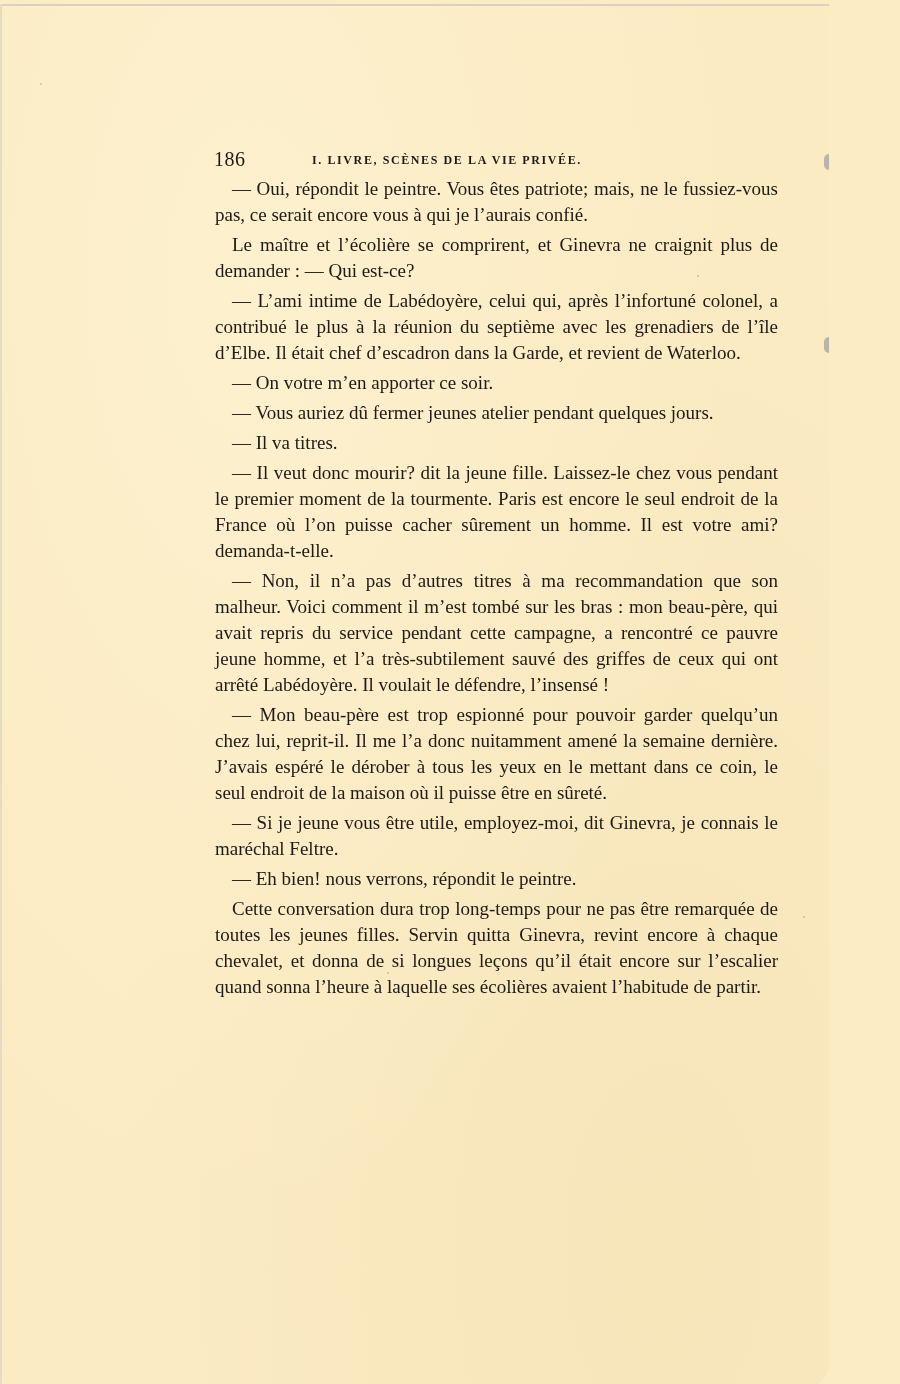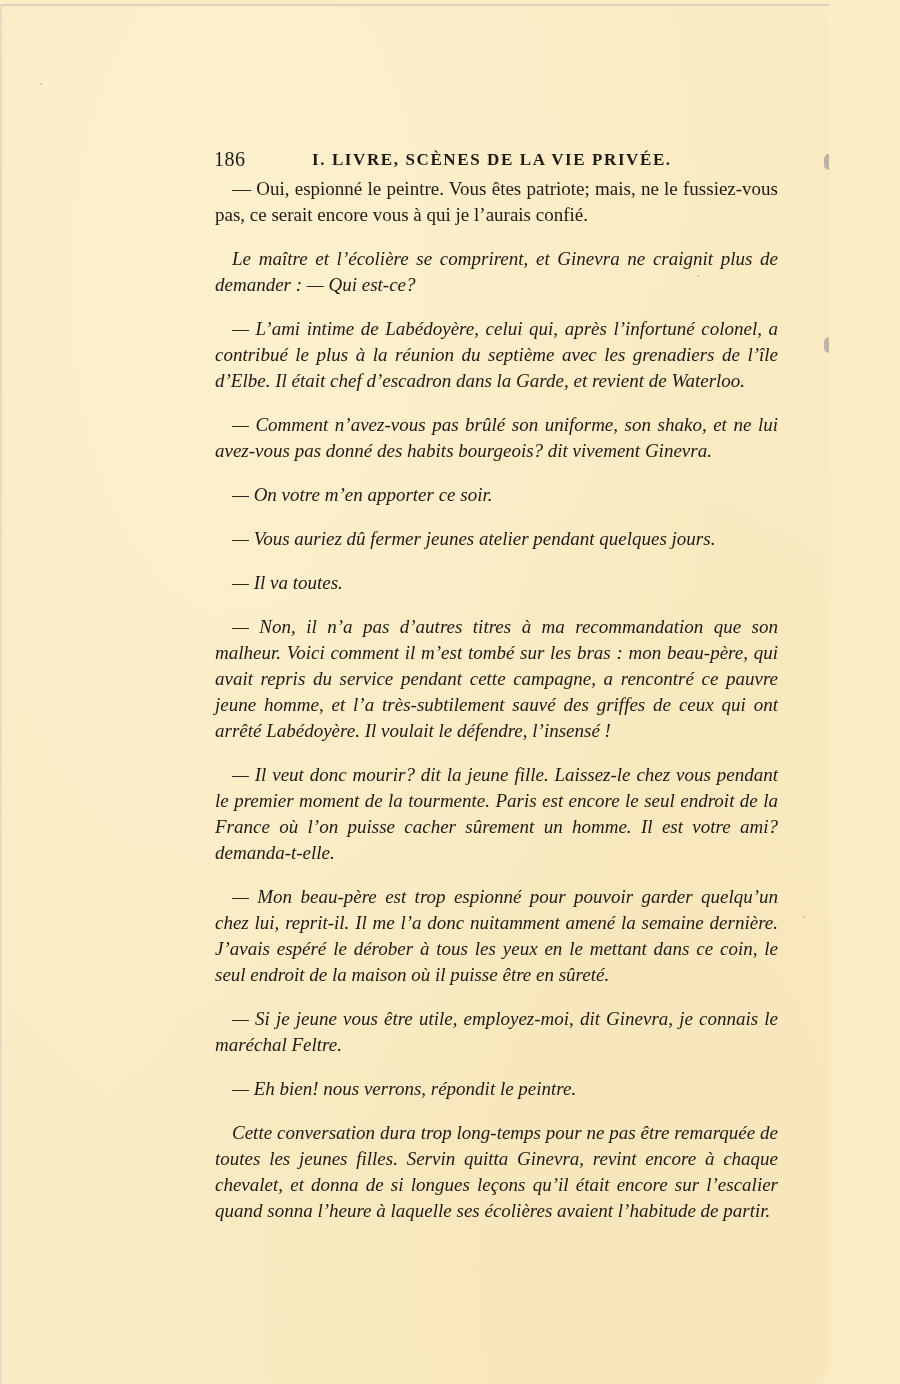--- a/index.html
+++ b/index.html
@@ -61,42 +61,41 @@
       top: 0;
       font-size: 20px;
       letter-spacing: 0.5px;
     }
     .head-title {
       position: absolute;
       left: 98px;
       top: 1px;
       font-variant: small-caps;
       font-weight: bold;
-      font-size: 17px;
+      font-size: 12px;
       letter-spacing: 1.6px;
       white-space: nowrap;
     }
     .text-block {
       position: absolute;
       left: 215px;
       top: 172px;
       width: 563px;
       font-size: 19px;
       line-height: 26px;
     }
     .para {
       margin: 0 0 0 0;
       text-align: justify;
       text-align-last: left;
       text-indent: 17px;
       hyphens: manual;
     }
     .para + .para {
-      margin-top: 18px;
-      font-style: italic;
+      margin-top: 4px;
     }
     .fleck {
       position: absolute;
       width: 2px; height: 2px;
       border-radius: 50%;
       background: #c99a5a;
       opacity: 0.6;
     }
   </style>
 </head>
@@ -111,28 +110,27 @@
   <span class="fleck" style="left:697px;top:271px;"></span>
   <span class="fleck" style="left:803px;top:912px;"></span>
   <span class="fleck" style="left:387px;top:968px;"></span>
 
   <header class="running-head">
     <span class="folio">186</span>
     <span class="head-title">I. LIVRE, SCÈNES DE LA VIE PRIVÉE.</span>
   </header>
 
   <main class="text-block">
-    <p class="para">— Oui, espionné le peintre. Vous êtes patriote; mais, ne le fussiez-vous pas, ce serait encore vous à qui je l’aurais confié.</p>
+    <p class="para">— Oui, répondit le peintre. Vous êtes patriote; mais, ne le fussiez-vous pas, ce serait encore vous à qui je l’aurais confié.</p>
     <p class="para">Le maître et l’écolière se comprirent, et Ginevra ne craignit plus de demander : — Qui est-ce?</p>
     <p class="para">— L’ami intime de Labédoyère, celui qui, après l’infortuné colonel, a contribué le plus à la réunion du septième avec les grenadiers de l’île d’Elbe. Il était chef d’escadron dans la Garde, et revient de Waterloo.</p>
-    <p class="para">— Comment n’avez-vous pas brûlé son uniforme, son shako, et ne lui avez-vous pas donné des habits bourgeois? dit vivement Ginevra.</p>
     <p class="para">— On votre m’en apporter ce soir.</p>
     <p class="para">— Vous auriez dû fermer jeunes atelier pendant quelques jours.</p>
-    <p class="para">— Il va toutes.</p>
+    <p class="para">— Il va titres.</p>
+    <p class="para">— Il veut donc mourir? dit la jeune fille. Laissez-le chez vous pendant le premier moment de la tourmente. Paris est encore le seul endroit de la France où l’on puisse cacher sûrement un homme. Il est votre ami? demanda-t-elle.</p>
     <p class="para">— Non, il n’a pas d’autres titres à ma recommandation que son malheur. Voici comment il m’est tombé sur les bras : mon beau-père, qui avait repris du service pendant cette campagne, a rencontré ce pauvre jeune homme, et l’a très-subtilement sauvé des griffes de ceux qui ont arrêté Labédoyère. Il voulait le défendre, l’insensé !</p>
-    <p class="para">— Il veut donc mourir? dit la jeune fille. Laissez-le chez vous pendant le premier moment de la tourmente. Paris est encore le seul endroit de la France où l’on puisse cacher sûrement un homme. Il est votre ami? demanda-t-elle.</p>
     <p class="para">— Mon beau-père est trop espionné pour pouvoir garder quelqu’un chez lui, reprit-il. Il me l’a donc nuitamment amené la semaine dernière. J’avais espéré le dérober à tous les yeux en le mettant dans ce coin, le seul endroit de la maison où il puisse être en sûreté.</p>
     <p class="para">— Si je jeune vous être utile, employez-moi, dit Ginevra, je connais le maréchal Feltre.</p>
     <p class="para">— Eh bien! nous verrons, répondit le peintre.</p>
     <p class="para">Cette conversation dura trop long-temps pour ne pas être remarquée de toutes les jeunes filles. Servin quitta Ginevra, revint encore à chaque chevalet, et donna de si longues leçons qu’il était encore sur l’escalier quand sonna l’heure à laquelle ses écolières avaient l’habitude de partir.</p>
   </main>
 
 </div>
 
 </body></html>

